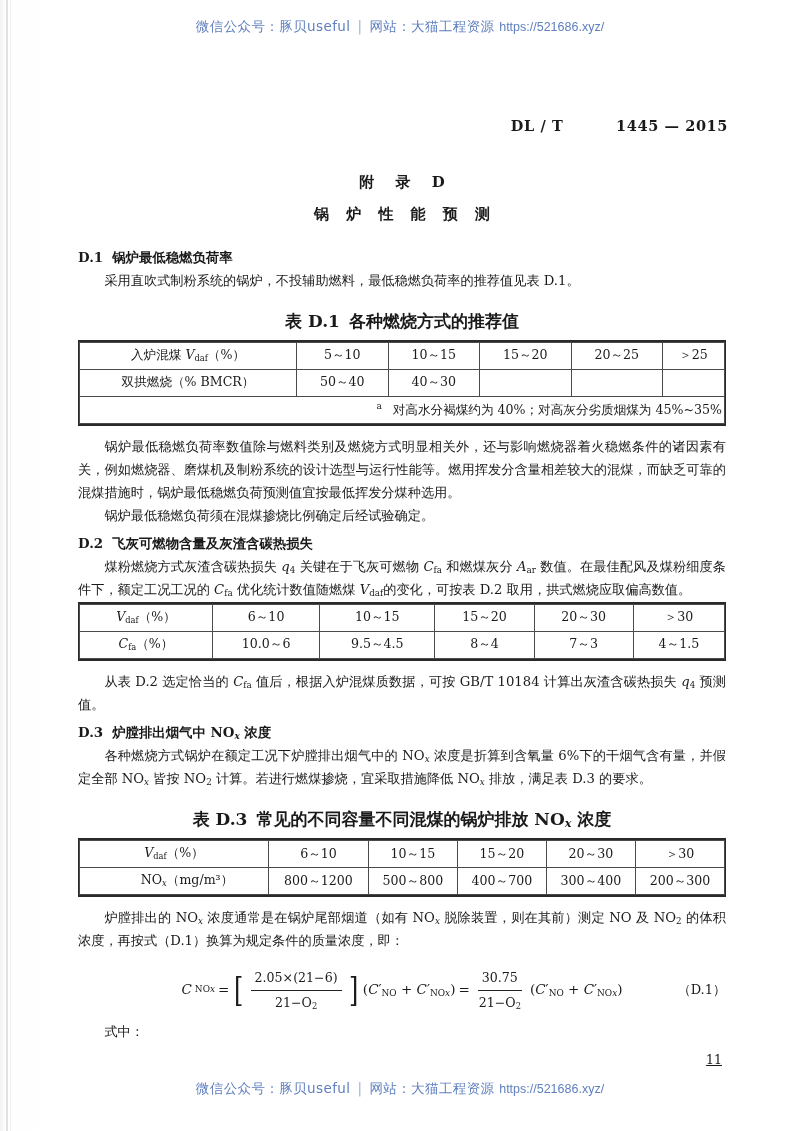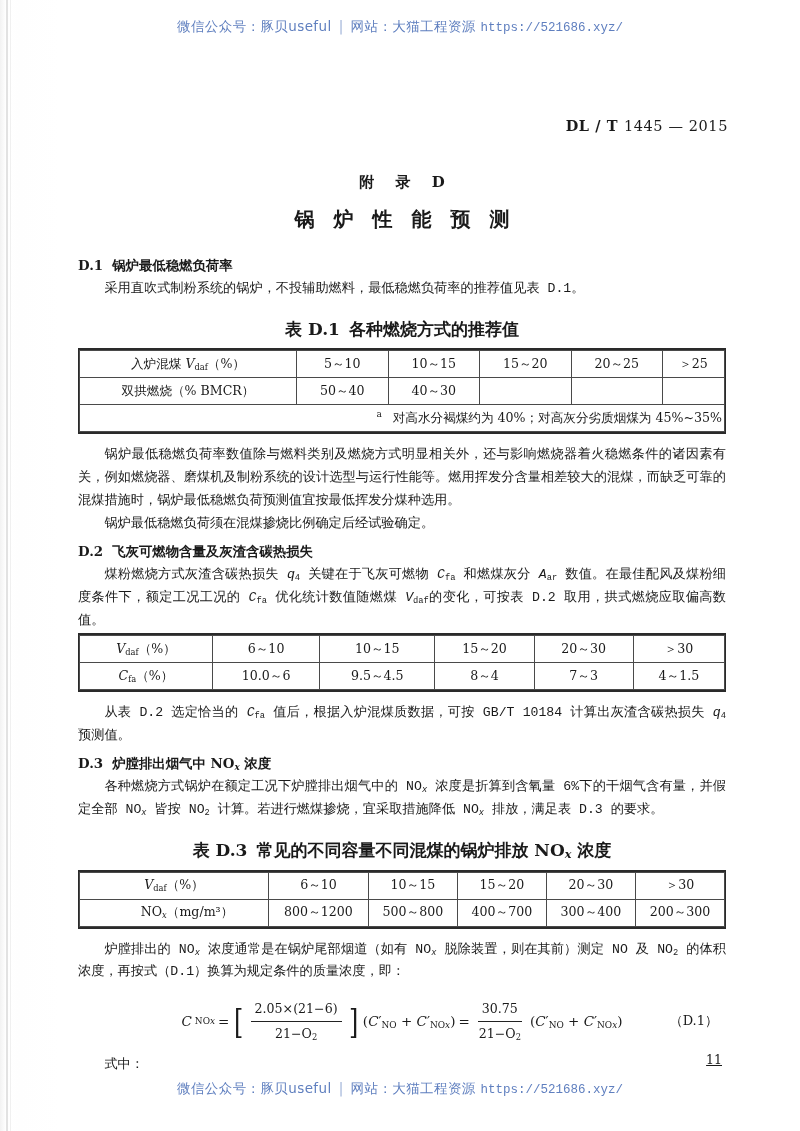--- a/index.html
+++ b/index.html
@@ -42,38 +42,38 @@
     left: 0; width: 800px;
     text-align: center;
     color: #5f7fbf;
     font-size: 13.5px;
     font-family: "DejaVu Sans", "Liberation Sans", sans-serif;
     letter-spacing: 0.4px;
     white-space: nowrap;
   }
   .watermark .sep { color: #9fb2d8; padding: 0 7px; }
   .watermark .url {
-    font-family: Liberation Mono, monospace;
+    font-family: Liberation Sans, sans-serif;
     font-size: 12.5px;
     letter-spacing: 0;
   }
   .watermark-top { top: 18px; }
   .watermark-bottom { top: 1080px; }
 
   
   .std-number {
     position: absolute;
     right: 72px;
     top: 117px;
     font-size: 14.5px;
     font-weight: bold;
     letter-spacing: 0.6px;
     white-space: nowrap;
   }
-  .std-number .num { font-weight: normal; }
+  .std-number .num { font-weight: bold; margin-left: 47px; }
 
   
   .content {
     position: absolute;
     left: 78px;
     top: 170px;
     width: 648px;
     font-size: 13.2px;
     line-height: 1.72;
   }
@@ -87,41 +87,40 @@
     padding-left: 8px;
   }
   .annex-sub {
     text-align: center;
     font-size: 13.5px;
     margin: 0 0 6px 0;
   }
   .annex-name {
     text-align: center;
     font-weight: bold;
-    font-size: 20px;
+    font-size: 15px;
     letter-spacing: 6px;
     padding-left: 6px;
     margin: 0 0 18px 0;
   }
 
   .clause {
     font-weight: bold;
     font-size: 13.4px;
     margin: 4px 0 1px 0;
   }
   .clause .cnum { margin-right: 9px; }
 
   p.body {
     margin: 0;
     text-indent: 2em;
     text-align: justify;
     text-justify: inter-ideograph;
     font-size: 13.2px;
     line-height: 1.74;
-    font-family: Liberation Mono, monospace;
   }
 
   
   .tbl-caption {
     text-align: center;
     font-weight: bold;
     font-size: 17px;
     margin: 14px 0 4px 0;
   }
   .tbl-caption .tnum { margin-right: 9px; font-weight: bold; }
@@ -198,21 +197,21 @@
   }
   .bracket-l, .bracket-r {
     display: inline-block;
     font-size: 34px;
     line-height: 0.82;
     font-family: "DejaVu Serif", serif;
     transform: scaleX(0.7);
   }
   .eq-tag {
     position: absolute;
-    right: 8px;
+    right: 0;
     font-size: 13px;
   }
 
   .where { text-indent: 2em; margin: 6px 0 0 0; font-size: 13.2px; }
 
   .page-num {
     position: absolute;
     right: 78px;
     top: 1052px;
     font-size: 12.5px;

